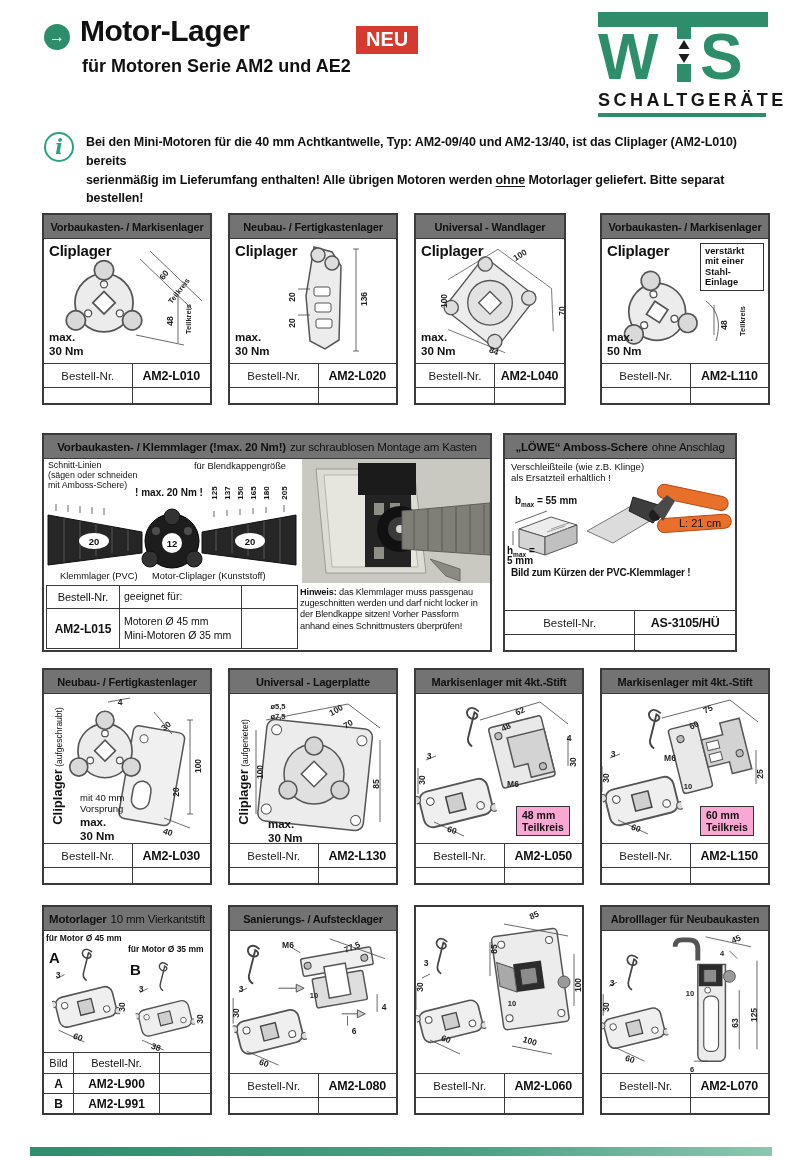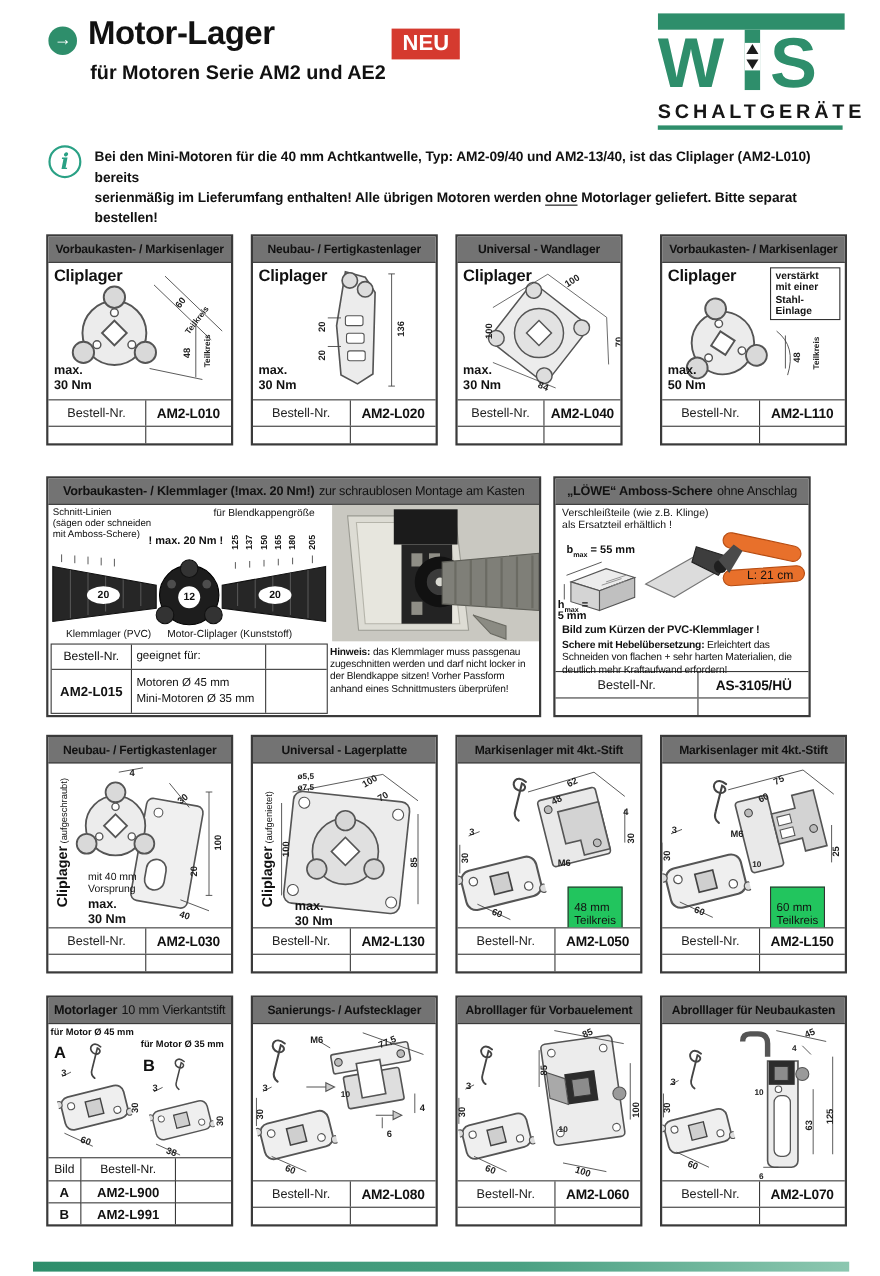--- a/index.html
+++ b/index.html
@@ -21,21 +21,21 @@
   .ch{height:24px;flex:0 0 24px;background:#737373;border-bottom:1.5px solid #3a3a3a;font-weight:bold;font-size:11px;display:flex;align-items:center;justify-content:center;text-align:center;letter-spacing:-0.2px;white-space:nowrap;overflow:hidden}
   .ch .n{font-weight:normal;margin-left:4px}
   .diag{position:relative;flex:1;overflow:hidden}
   .art{position:absolute;left:0;top:0;width:100%;height:100%}
   .dl{stroke:#444;stroke-width:0.8;fill:none}
   .prod{position:absolute;left:5px;top:3px;font-size:15px;font-weight:bold;letter-spacing:-0.2px}
   .tq{position:absolute;font-size:11.5px;font-weight:bold;line-height:1.2;white-space:pre-line}
   .dim{position:absolute;font-size:8.5px;font-weight:bold;color:#222;white-space:pre;transform:translate(-50%,-50%) rotate(var(--r,0deg));transform-origin:center}
   .dim.sm{font-size:7.5px}
   .notebox{position:absolute;border:1.5px solid #333;font-size:9.3px;font-weight:bold;line-height:1.12;padding:2px 4px;white-space:pre-line;background:#fff}
-  .tkbox{position:absolute;border:1.5px solid #333;font-size:10.5px;font-weight:normal;line-height:1.15;padding:12px 5px;white-space:pre-line;background:#22c55e}
+  .tkbox{position:absolute;border:1.5px solid #333;font-size:10.5px;font-weight:bold;line-height:1.15;padding:2px 5px;white-space:pre-line;background:#f9a8d4}
   .side{position:absolute;white-space:nowrap;transform:translate(-50%,-50%) rotate(-90deg)}
   .side b{font-size:13px}
   .side span{font-size:8.5px}
   .xtra{position:absolute;font-size:9.5px;line-height:1.2;white-space:pre-line}
   .ord{height:24px;flex:0 0 24px;display:flex;border-top:1.5px solid #3a3a3a;font-size:11.5px;align-items:stretch}
   .ord .lab{flex:1.13;display:flex;align-items:center;justify-content:center;color:#222}
   .ord .val{flex:1;border-left:1px solid #3a3a3a;display:flex;align-items:center;justify-content:center;font-weight:bold;font-size:12.5px;letter-spacing:-0.2px}
   .erow{height:16px;flex:0 0 16px;border-top:1px solid #3a3a3a;position:relative}
   .erow::after{content:"";position:absolute;left:53%;top:0;bottom:0;border-left:1px solid #3a3a3a}
   
@@ -342,21 +342,20 @@
       <circle cx="72" cy="40" r="6" fill="#1f1f1f"></circle>
       <g>
         <rect x="76" y="8" width="72" height="14" rx="7" fill="#e8702b" stroke="#b64c12" transform="rotate(12 76 8)"></rect>
         <rect x="74" y="44" width="74" height="14" rx="7" fill="#e8702b" stroke="#b64c12" transform="rotate(-4 74 44)"></rect>
         <polygon points="70,34 84,20 92,26 80,46" fill="#4a4a4a"></polygon>
       </g>
     </svg>
     <div class="llen" style="left:174px;top:58px">L: 21 cm</div>
     <div class="ideal">
       <div class="b1">Bild zum Kürzen der PVC-Klemmlager !</div>
-      <div><b>Schere mit Hebelübersetzung:</b><span> Erleichtert das Schneiden von flachen + sehr harten Materialien, die deutlich mehr Kraftaufwand erfordern!</span></div>
     </div>
   </div>
   <div class="ord lord">
     <div class="lab">Bestell-Nr.</div>
     <div class="val">AS-3105/HÜ</div>
   </div>
   <div class="erow l"></div>
 </div>
 
 <div class="cell" style="left:42px;top:668px;width:170px;height:217px">
@@ -568,21 +567,20 @@
     <span class="dim" style="left:124px;top:100px">6</span>
   </div>
   <div class="ord">
     <div class="lab">Bestell-Nr.</div>
     <div class="val">AM2-L080</div>
   </div>
   <div class="erow"></div>
 </div>
 
 <div class="cell" style="left:414px;top:905px;width:170px;height:210px">
-  <div class="ch">Abrolllager für Vorbauelement</div>
   <div class="diag">
     <svg class="art" viewBox="0 0 166 144">
       <use href="#rclip" x="16" y="16" width="20" height="44"></use>
       <g transform="rotate(-8 115 66)">
         <rect x="82" y="14" width="66" height="94" rx="4" fill="#ececec" stroke="#555" stroke-width="1.5"></rect>
         <circle cx="91" cy="23" r="3.5" fill="#fff" stroke="#555"></circle>
         <circle cx="139" cy="25" r="3.5" fill="#fff" stroke="#555"></circle>
         <circle cx="89" cy="97" r="3.5" fill="#fff" stroke="#555"></circle>
         <circle cx="141" cy="99" r="3.5" fill="#fff" stroke="#555"></circle>
         <rect x="100" y="44" width="28" height="28" fill="#2c2c2c"></rect>

